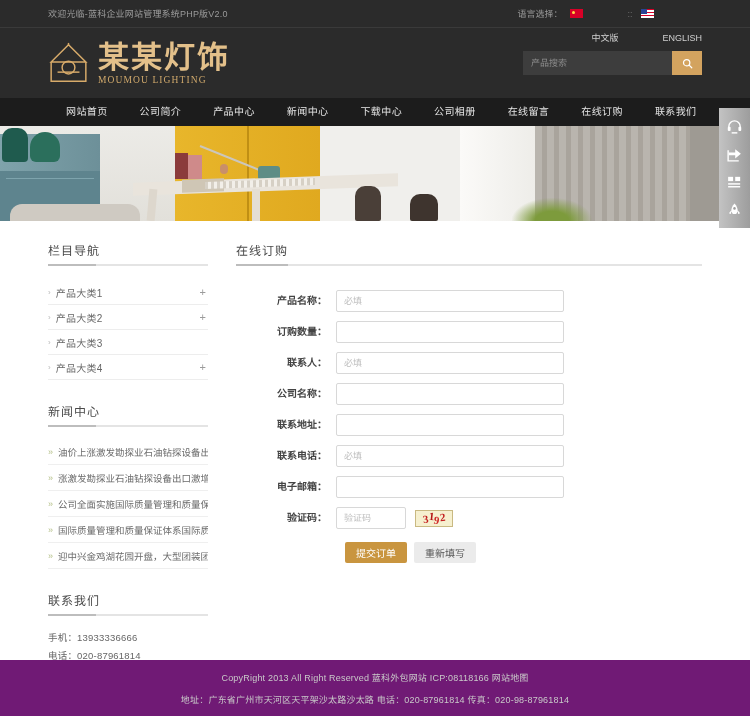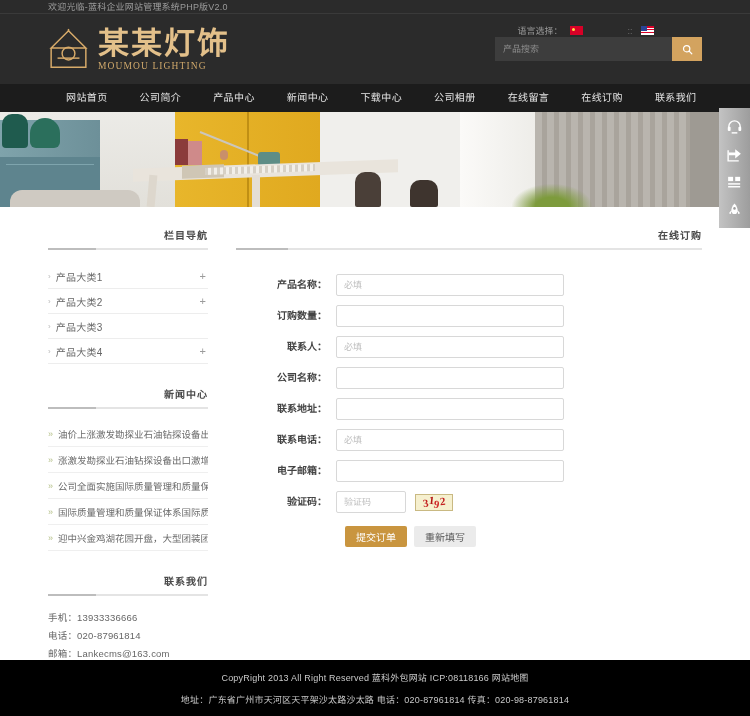--- a/index.html
+++ b/index.html
@@ -7,24 +7,24 @@
   html, body {
     width: 750px; height: 716px;
     font-family: "Liberation Sans", "DejaVu Sans", sans-serif;
     background: #ffffff;
     overflow: hidden;
   }
   body { position: relative; }
 
   
   .topbar {
-    height: 14px;
+    height: 28px;
     background: #2b2b2b;
     border-bottom: 1px solid #3a3a3a;
-    display: flex; align-items: flex-start;
+    display: flex; align-items: center;
     padding: 0 48px;
     color: #9a9a9a;
     font-size: 9px;
   }
   .topbar .welcome { flex: 1; white-space: nowrap; letter-spacing: .2px; }
   .lang-wrap { display: flex; align-items: center; gap: 8px; white-space: nowrap; }
   .lang-label { color: #9a9a9a; }
   .flag { display: inline-block; width: 13px; height: 9px; position: relative; vertical-align: middle; }
   .flag-cn { background: #d80027; }
   .flag-cn::after {
@@ -50,21 +50,21 @@
   .logo-text { display: flex; flex-direction: column; }
   .logo-cn {
     font-size: 31px; color: #e3c08a; letter-spacing: 2px; line-height: 1.05;
     font-family: "DejaVu Sans", "Liberation Sans", sans-serif; font-weight: 700;
   }
   .logo-en {
     font-size: 9.5px; color: #cfa86b; letter-spacing: 1.1px; margin-top: 2px;
     font-family: "Liberation Serif", serif;
   }
   .search-box {
-    margin-left: auto; width: 207px; height: 24px;
+    margin-left: auto; width: 179px; height: 24px;
     background: #3d3d3d; display: flex; align-items: center;
   }
   .search-input {
     flex: 1; height: 100%; border: 0; outline: 0; background: transparent;
     color: #cfcfcf; font-size: 9px; padding: 0 8px;
     font-family: "Liberation Sans", sans-serif;
   }
   .search-input::placeholder { color: #8d8d8d; }
   .search-btn {
     width: 30px; height: 24px; background: #d3a35f; border: 0; cursor: pointer;
@@ -125,23 +125,22 @@
     cursor: pointer;
   }
 
   
   .main { display: flex; padding: 18px 48px 0 48px; gap: 28px; }
   .sidebar { width: 160px; flex-shrink: 0; }
   .content { flex: 1; }
 
   .sec-title { margin-top: 2px; }
   .sec-title h3 {
-    font-size: 10px; color: #4a4a4a; font-weight: 700; letter-spacing: 1px;
+    font-size: 12px; color: #4a4a4a; font-weight: 400; letter-spacing: 1px;
     padding-bottom: 6px;
-    text-align: right;
   }
   .sec-rule { height: 2px; background: #e4e4e4; position: relative; }
   .sec-rule::before {
     content: ""; position: absolute; left: 0; top: 0; width: 48px; height: 2px; background: #bdbdbd;
   }
   .content .sec-rule::before { width: 52px; }
 
   .cat-list { margin-top: 14px; }
   .cat-item {
     display: flex; align-items: center; height: 25px;
@@ -198,21 +197,21 @@
   .btn {
     height: 21px; padding: 0 11px; border: 0; cursor: pointer;
     font-size: 10px; font-family: "Liberation Sans", sans-serif; border-radius: 2px;
   }
   .btn-submit { background: #c9953f; color: #fff; }
   .btn-reset { background: #ebebeb; color: #555; }
 
   
   .footer {
     position: absolute; left: 0; bottom: 0; width: 750px; height: 56px;
-    background: #000000; color: #c9c9c9;
+    background: #701a75; color: #c9c9c9;
     display: flex; flex-direction: column; align-items: center; justify-content: center; gap: 9px;
     font-size: 9px;
   }
   .footer-line { letter-spacing: .2px; white-space: nowrap; }
 </style>
 </head>
 <body>
 
 <div class="topbar">
   <div class="welcome">欢迎光临-蓝科企业网站管理系统PHP版V2.0</div>

